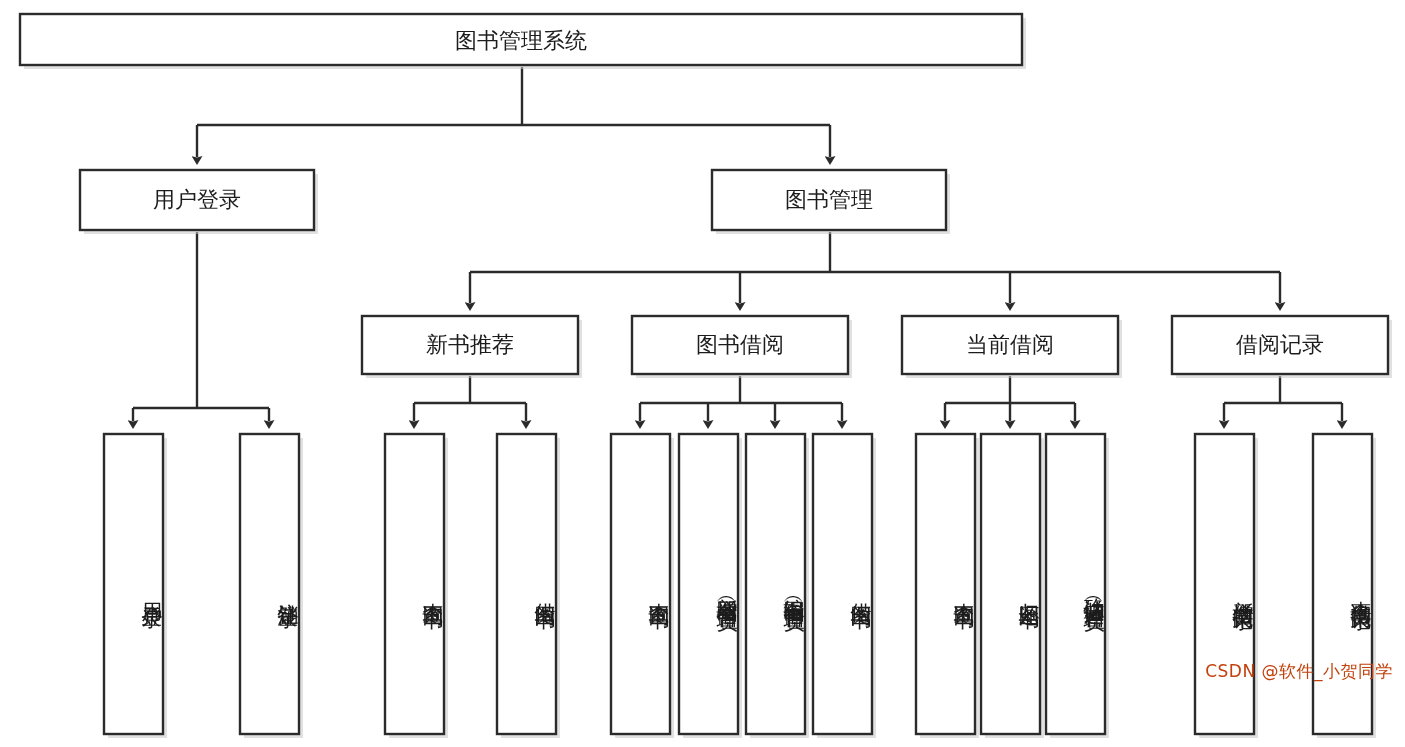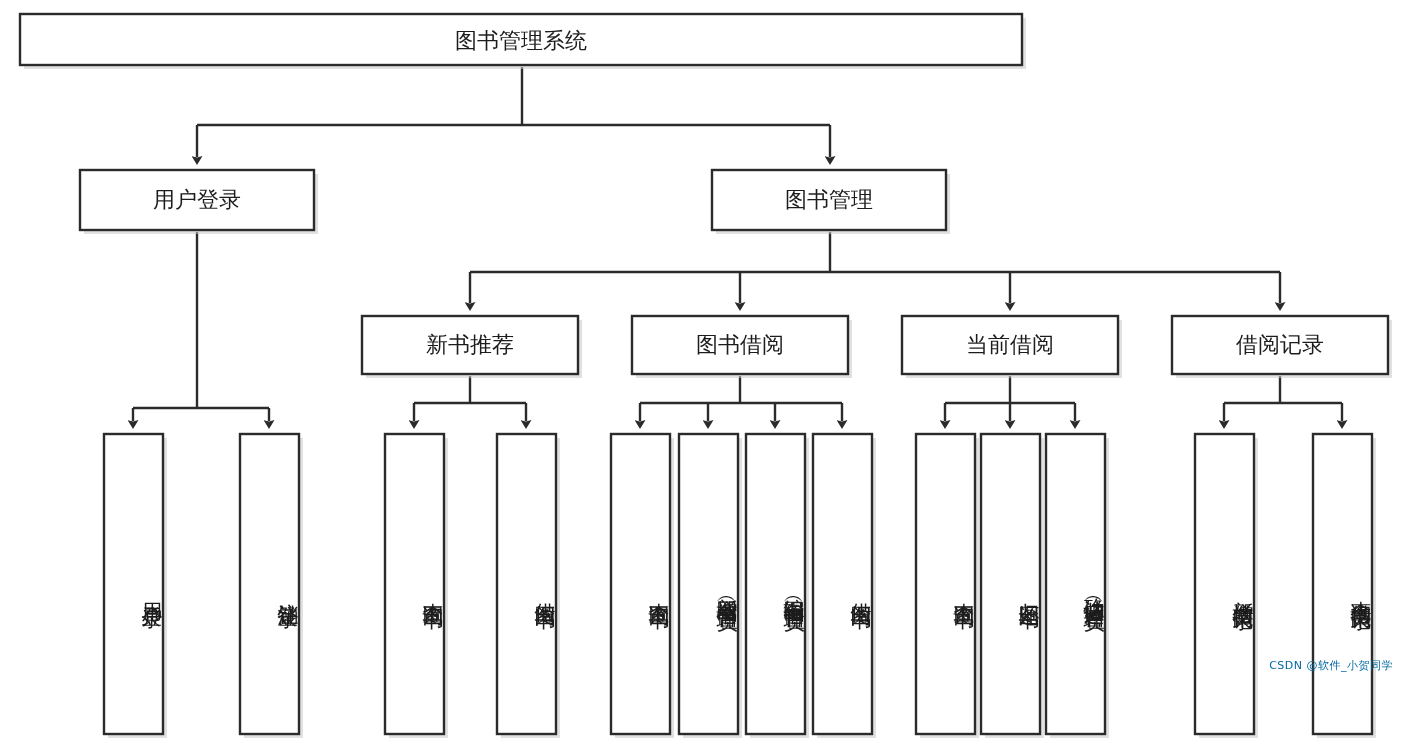--- a/index.html
+++ b/index.html
@@ -60,24 +60,24 @@
     line-height: 1.08;
     letter-spacing: 2px;
     color: #1c1c1c;
     text-align: center;
     white-space: nowrap;
     pointer-events: none;
   }
   .watermark {
     position: absolute;
     right: 12px;
-    bottom: 20px;
-    font-family: "DejaVu Sans", "Liberation Sans", sans-serif;
-    font-size: 11px;
-    color: #0369a1;
+    bottom: 10px;
+    font-family: "DejaVu Sans", "Liberation Sans", sans-serif;
+    font-size: 17px;
+    color: #c2410c;
     letter-spacing: 0.5px;
     white-space: nowrap;
   }
 </style>
 </head>
 <body>
 
 <div id="diagram-root">
 
   <svg class="chart-svg" width="1405" height="747" viewBox="0 0 1405 747">

